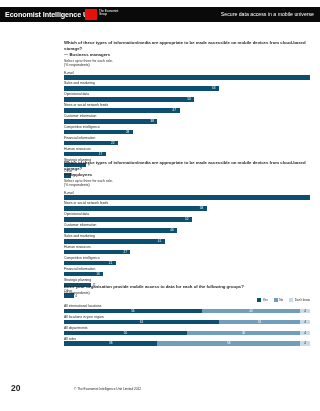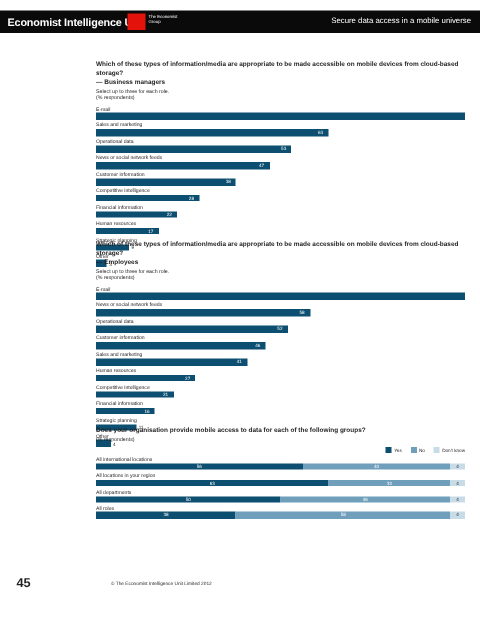--- a/index.html
+++ b/index.html
@@ -322,14 +322,14 @@
             <span>58</span>
           </div>
           <div class="seg lbl-dark" style="width: 4%; background: rgb(200, 220, 232);">
             <span>4</span>
           </div>
         </div>
       </div>
     </div>
 </div>
 
-<div class="pagenum">45</div>
+<div class="pagenum">20</div>
 <div class="footer-note">© The Economist Intelligence Unit Limited 2012</div>
 
 </body></html>

